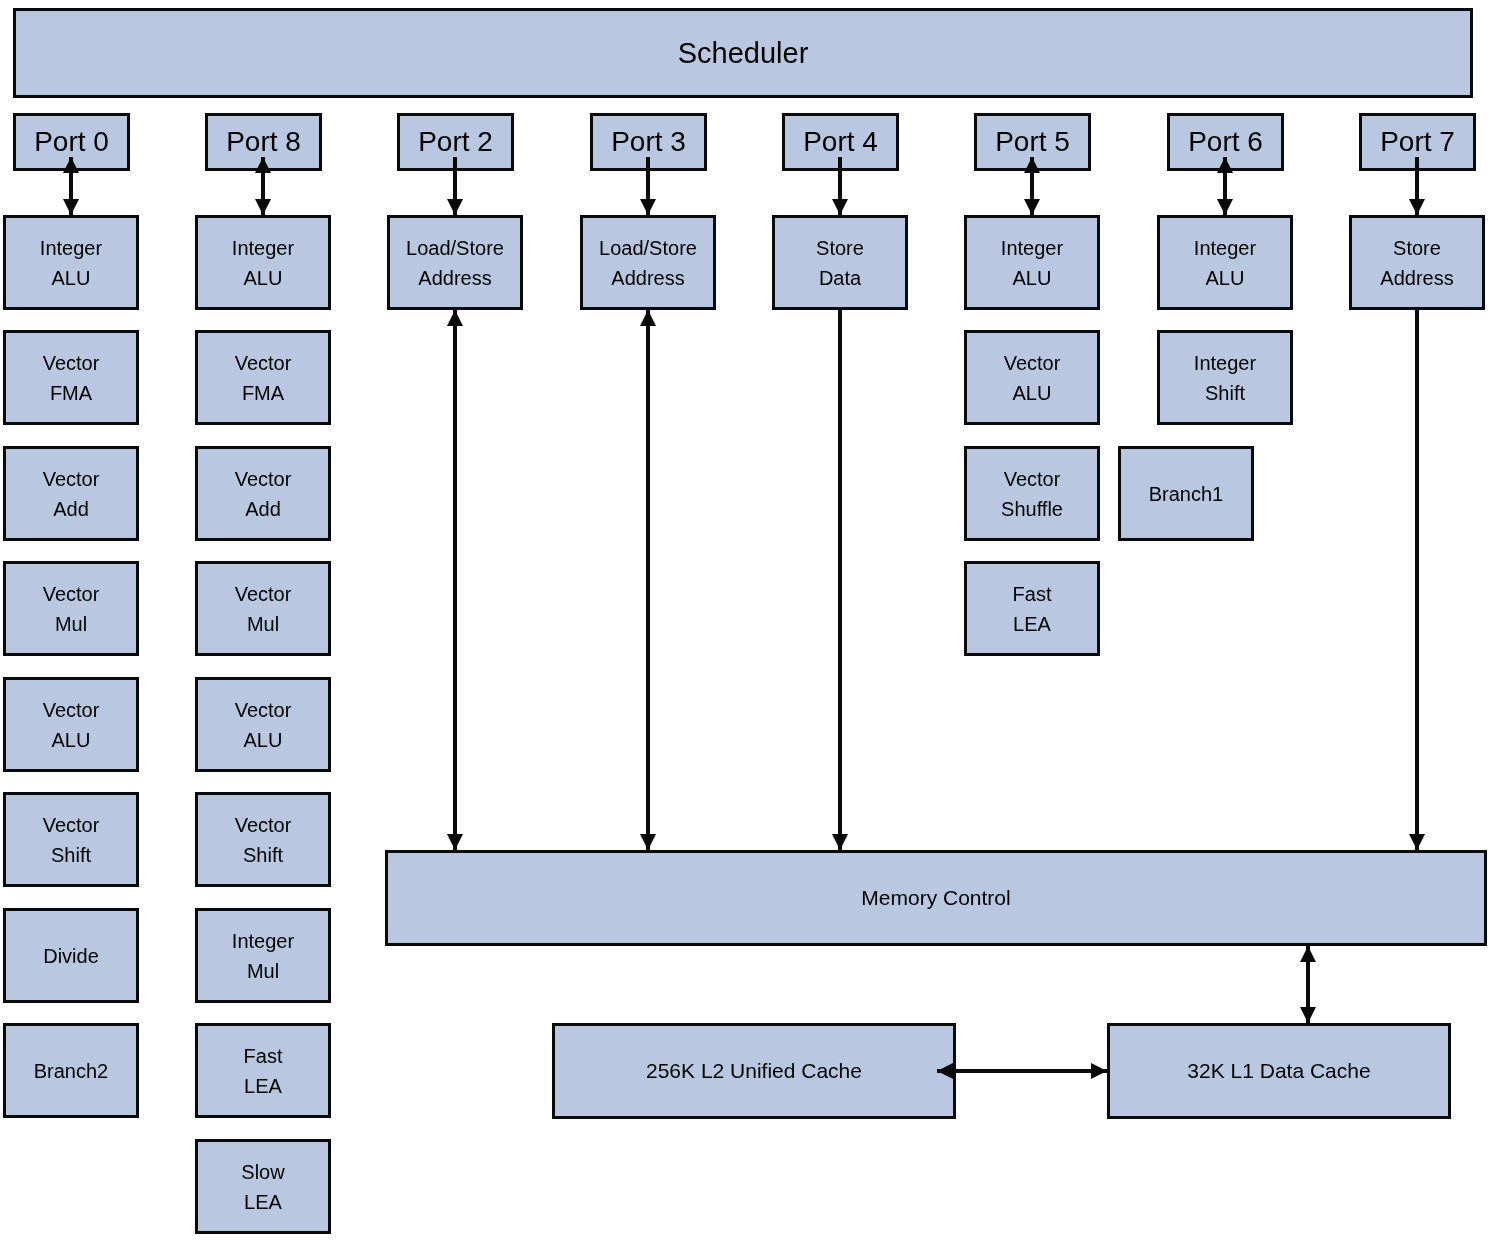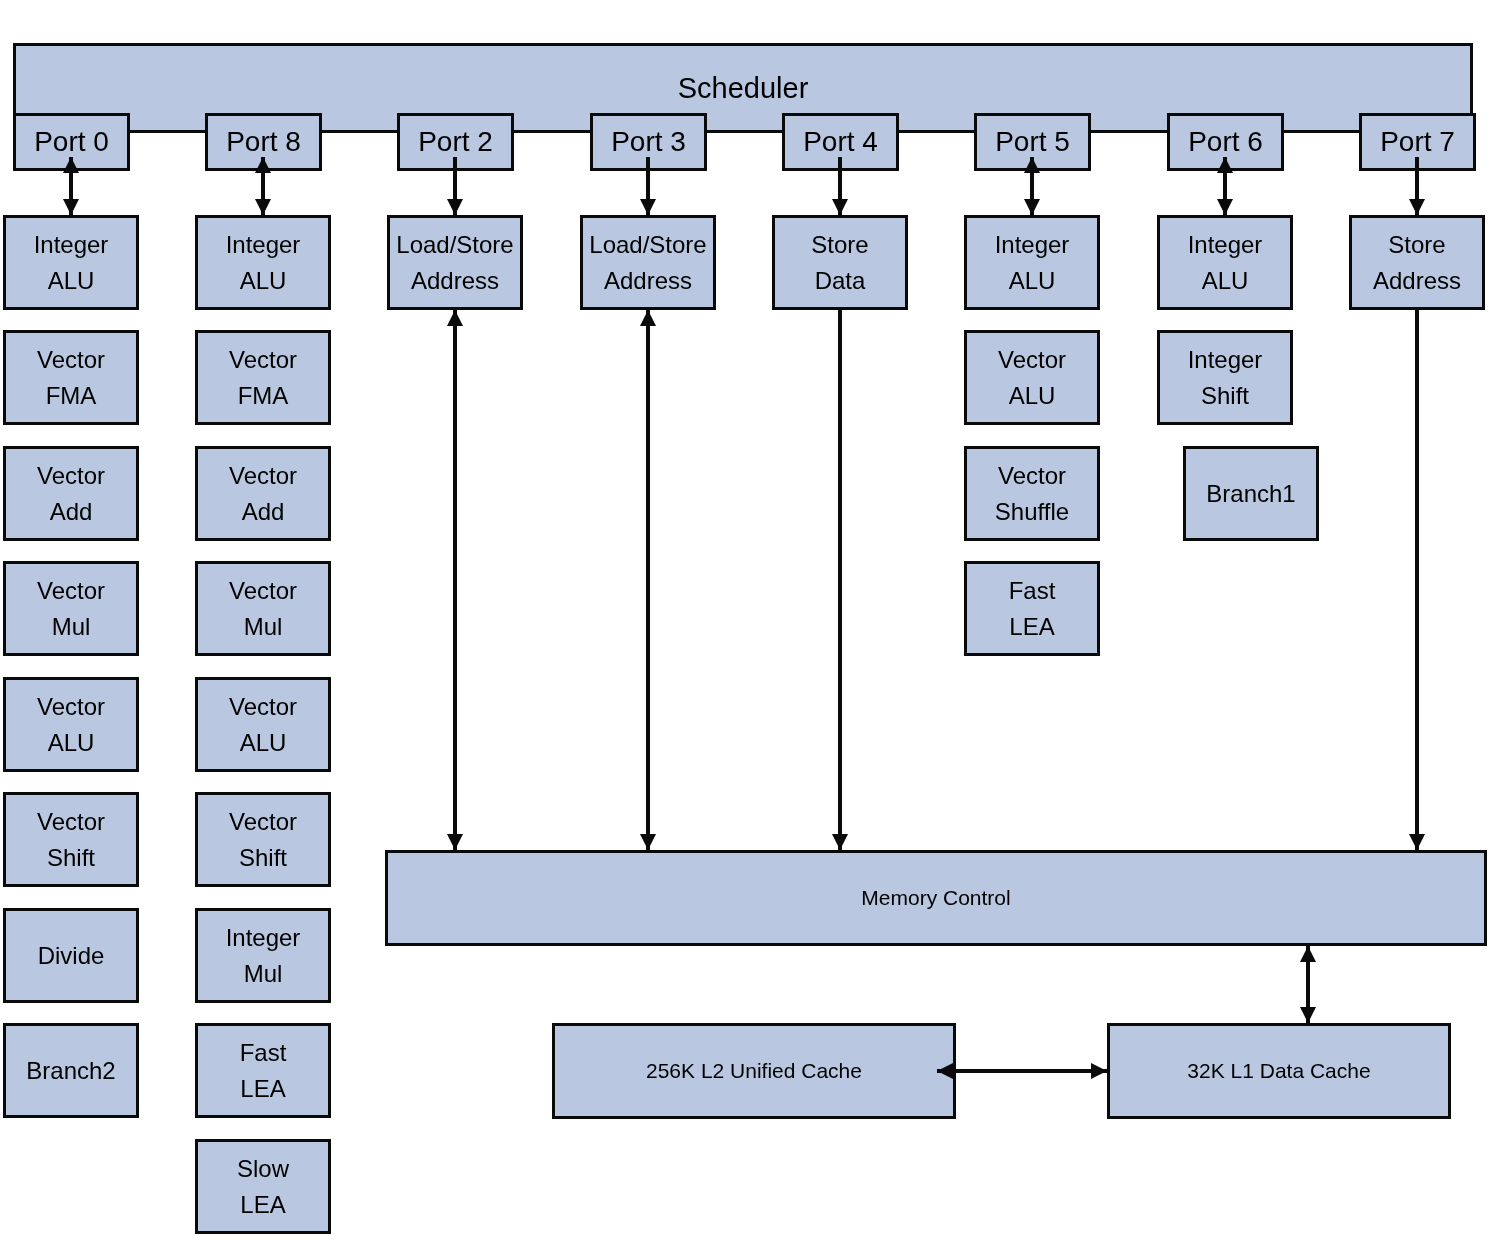--- a/index.html
+++ b/index.html
@@ -12,23 +12,23 @@
   html,body{margin:0;padding:0;background:var(--bg);}
   .canvas{
     position:relative;width:1499px;height:1240px;background:var(--bg);
     font-family:"Liberation Sans", sans-serif;color:#000;overflow:hidden;
   }
   .box{
     position:absolute;background:var(--fill);border:3px solid var(--border);
     box-sizing:border-box;display:flex;align-items:center;justify-content:center;
     text-align:center;white-space:pre-line;
   }
-  .scheduler{left:13px;top:8px;width:1460px;height:90px;font-size:29px;margin-top:35px;}
+  .scheduler{left:13px;top:8px;width:1460px;height:90px;font-size:29px;}
   .port{top:113px;width:117px;height:58px;font-size:28px;}
-  .unit{width:136px;height:95px;font-size:24px;line-height:1.5;}
+  .unit{width:136px;height:95px;font-size:20px;line-height:1.5;}
   .memctl{left:385px;top:850px;width:1102px;height:96px;font-size:21px;}
   .cache{top:1023px;height:96px;font-size:21px;}
   .arrow-v{position:absolute;width:4px;background:var(--arrow);}
   .arrow-h{position:absolute;height:4px;background:var(--arrow);}
   .arrow-v.head-top::before{
     content:"";position:absolute;top:0;left:-6px;width:0;height:0;
     border-left:8px solid transparent;border-right:8px solid transparent;
     border-bottom:16px solid var(--arrow);
   }
   .arrow-v.head-bottom::after{
@@ -119,21 +119,21 @@
 ALU</div>
   <div class="box unit" style="left:964px;top:446px">Vector
 Shuffle</div>
   <div class="box unit" style="left:964px;top:561px">Fast
 LEA</div>
 
   <div class="box unit" style="left:1157px;top:215px">Integer
 ALU</div>
   <div class="box unit" style="left:1157px;top:330px">Integer
 Shift</div>
-  <div class="box unit" style="left:1183px;top:446px">Branch1</div>
+  <div class="box unit" style="left:1118px;top:446px">Branch1</div>
 
   <div class="box unit" style="left:1349px;top:215px">Store
 Address</div>
 
   <div class="arrow-v head-top head-bottom" style="left:453px;top:310px;height:540px"></div>
   <div class="arrow-v head-top head-bottom" style="left:646px;top:310px;height:540px"></div>
   <div class="arrow-v head-bottom" style="left:838px;top:310px;height:540px"></div>
   <div class="arrow-v head-bottom" style="left:1415px;top:310px;height:540px"></div>
 
   <div class="box memctl">Memory Control</div>

